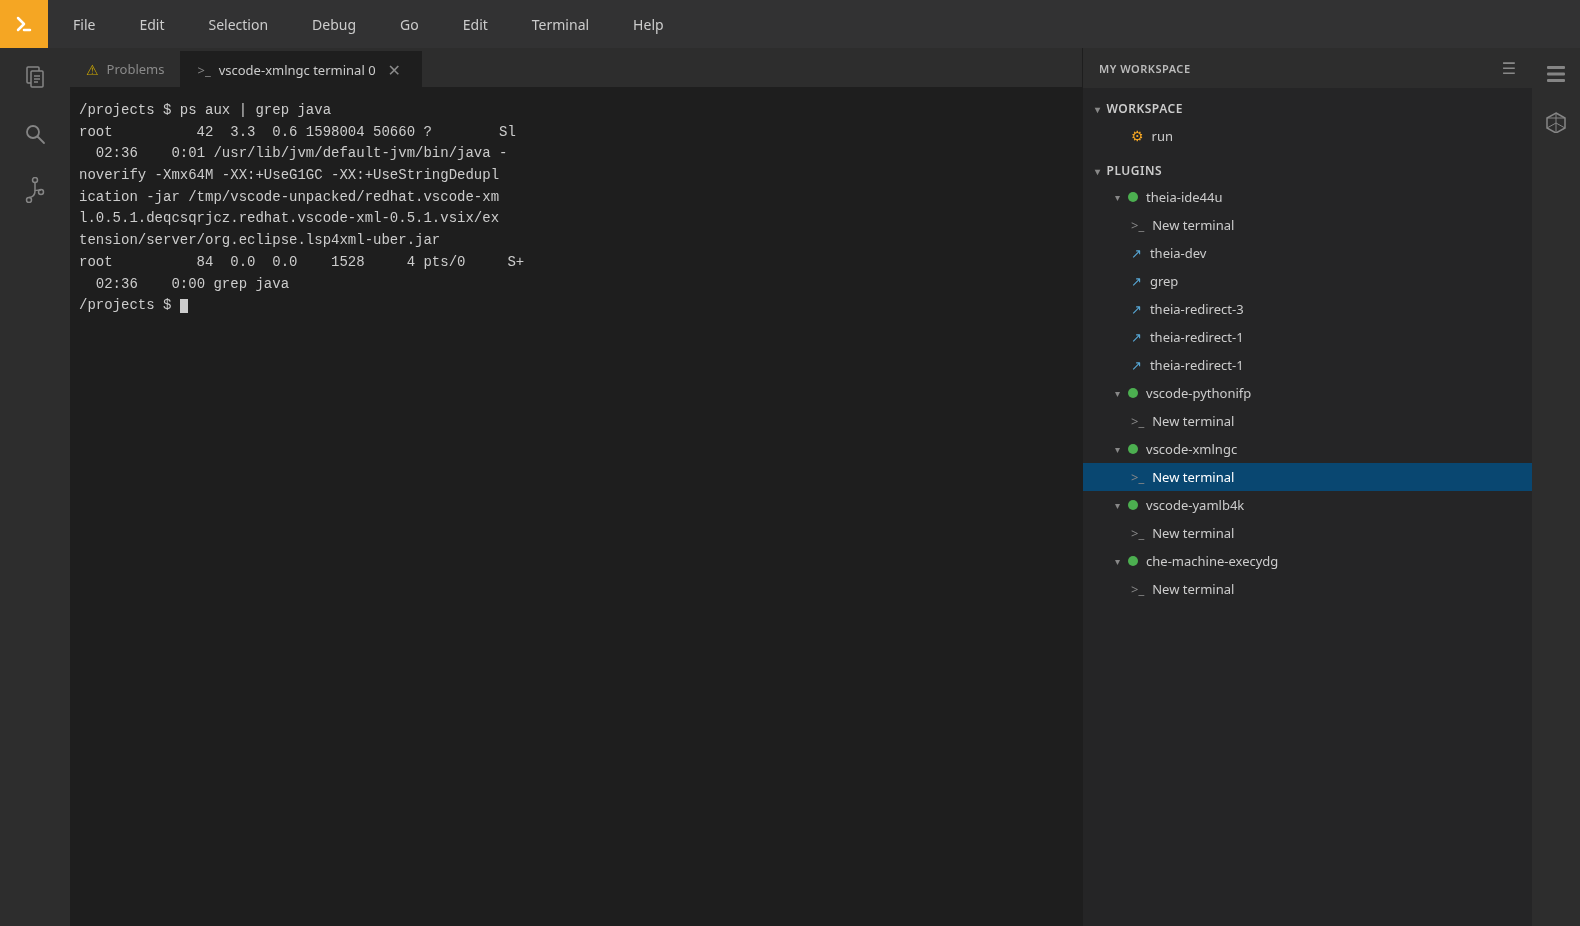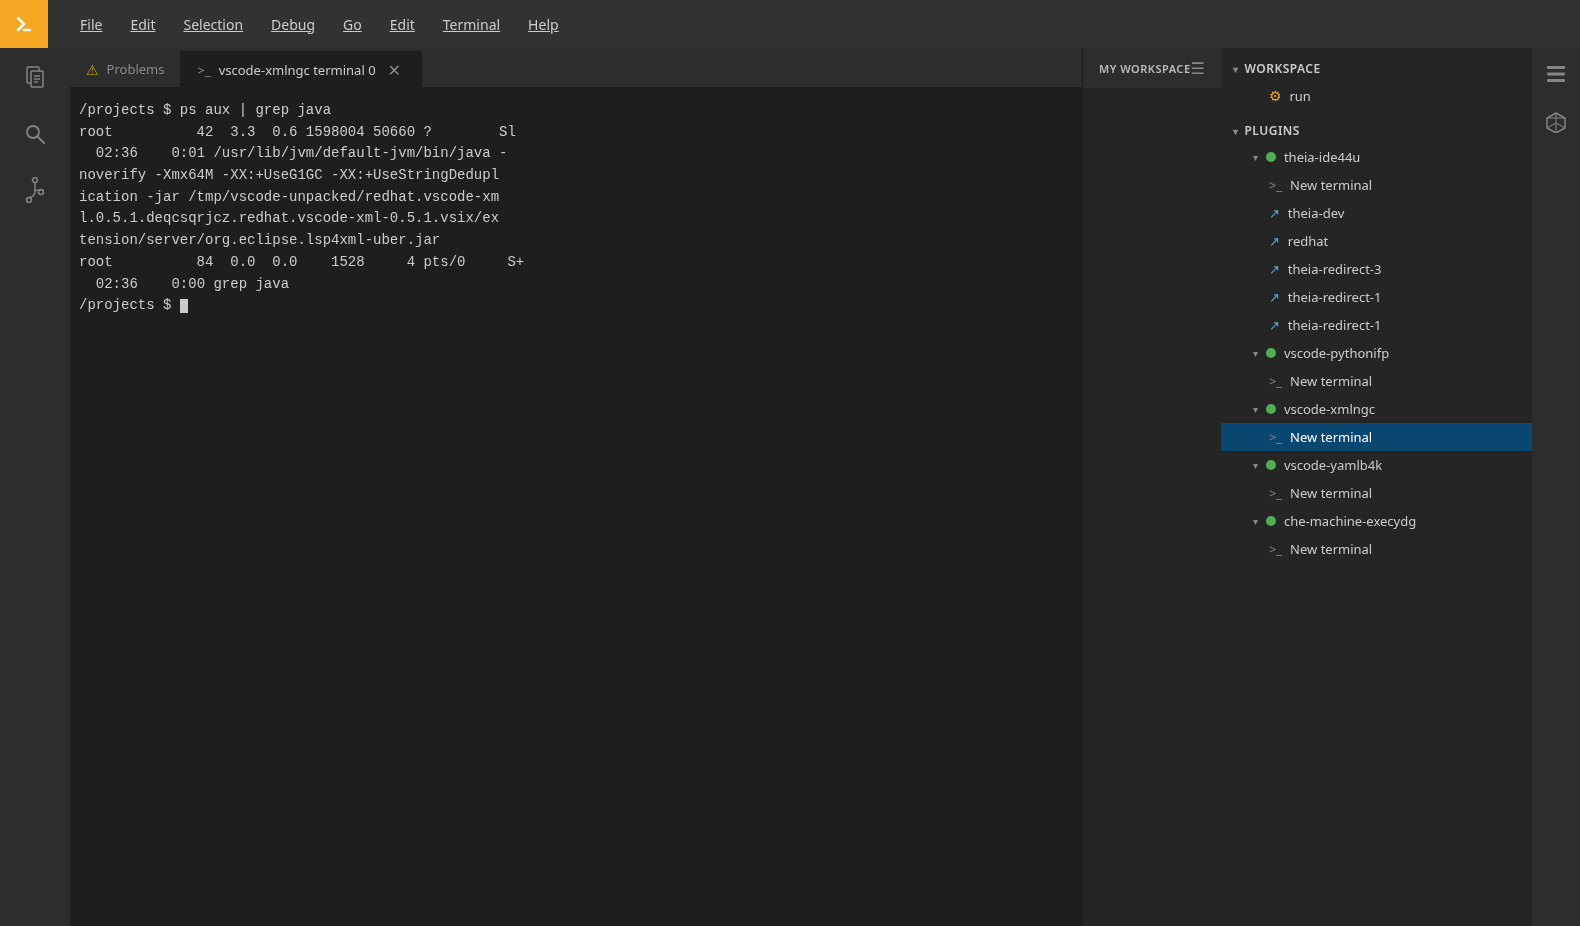--- a/index.html
+++ b/index.html
@@ -31,23 +31,22 @@
       align-items: center;
       justify-content: center;
       flex-shrink: 0;
     }
     .titlebar-icon svg {
       width: 22px;
       height: 22px;
     }
     .menu-items {
       display: flex;
-      gap: 4px;
-      padding: 0 20px;
-      text-decoration: underline;
+      gap: 20px;
+      padding: 0 13px;
     }
     .menu-item {
       padding: 6px 12px;
       color: #cccccc;
       cursor: pointer;
       border-radius: 4px;
       font-size: 14px;
     }
 
     
@@ -163,21 +162,21 @@
     }
     @keyframes blink {
       50% { opacity: 0; }
     }
 
     
     .right-panel {
       width: 450px;
       background: #252526;
       display: flex;
-      flex-direction: row;
+      flex-direction: column;
       flex-shrink: 0;
       border-left: 1px solid #1e1e1e;
     }
     .right-panel-header {
       display: flex;
       align-items: center;
       justify-content: space-between;
       padding: 10px 16px;
       background: #2d2d2d;
       height: 40px;
@@ -413,21 +412,21 @@
         <div class="tree-item indent-2">
           <span class="terminal-icon">&gt;_</span>
           <span>New terminal</span>
         </div>
         <div class="tree-item indent-2">
           <span class="external-icon">↗</span>
           <span>theia-dev</span>
         </div>
         <div class="tree-item indent-2">
           <span class="external-icon">↗</span>
-          <span>redhat</span>
+          <span>grep</span>
         </div>
         <div class="tree-item indent-2">
           <span class="external-icon">↗</span>
           <span>theia-redirect-3</span>
         </div>
         <div class="tree-item indent-2">
           <span class="external-icon">↗</span>
           <span>theia-redirect-1</span>
         </div>
         <div class="tree-item indent-2">

